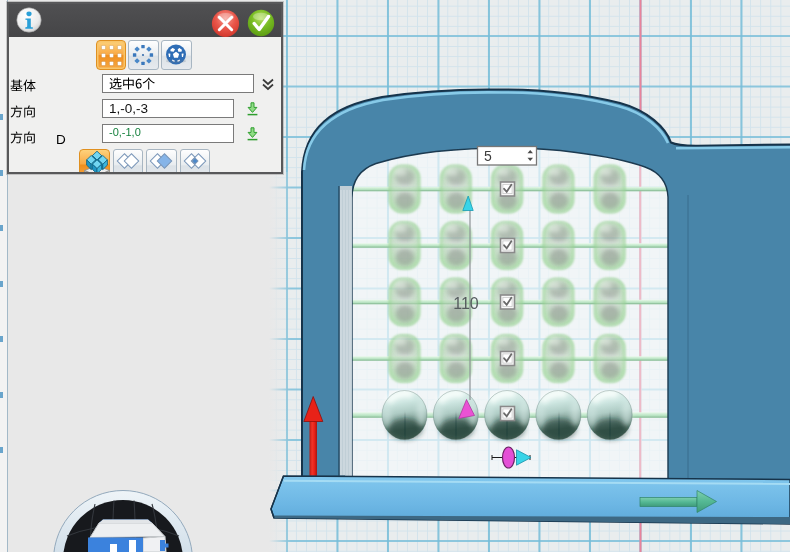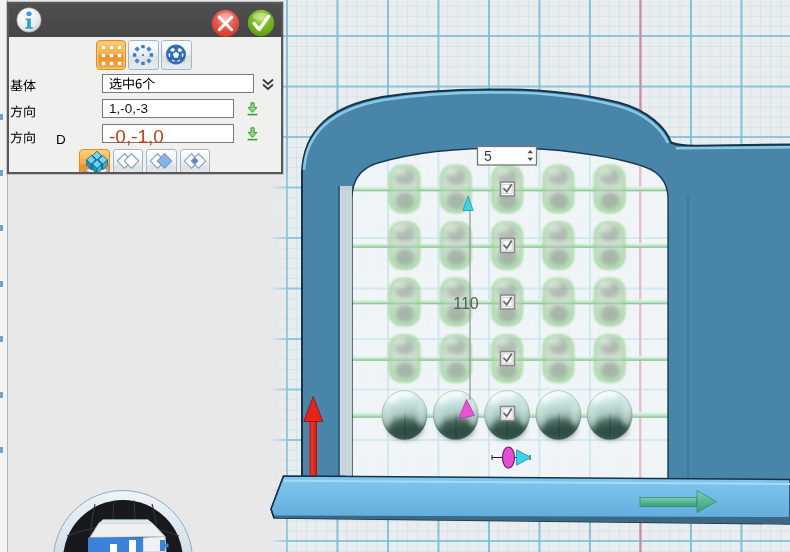--- a/index.html
+++ b/index.html
@@ -495,21 +495,21 @@
       <g fill="#000000">
         <path transform="translate(0.0,0)" d="M0.8 -9.9C1.5 -9.3 2.4 -8.4 2.8 -7.8L3.6 -8.4C3.2 -9.0 2.3 -9.9 1.5 -10.5ZM5.8 -10.5C5.5 -9.4 4.9 -8.2 4.2 -7.5C4.5 -7.3 4.9 -7.1 5.1 -6.9C5.4 -7.3 5.7 -7.8 5.9 -8.3H7.8V-6.4H4.2V-5.5H6.5C6.3 -3.8 5.8 -2.6 3.8 -1.9C4.0 -1.7 4.3 -1.3 4.4 -1.1C6.6 -1.9 7.2 -3.4 7.5 -5.5H8.8V-2.5C8.8 -1.5 9.0 -1.2 10.0 -1.2C10.2 -1.2 11.1 -1.2 11.3 -1.2C12.1 -1.2 12.4 -1.6 12.5 -3.3C12.2 -3.3 11.8 -3.5 11.6 -3.7C11.6 -2.3 11.5 -2.1 11.2 -2.1C11.0 -2.1 10.3 -2.1 10.2 -2.1C9.8 -2.1 9.8 -2.2 9.8 -2.5V-5.5H12.4V-6.4H8.8V-8.3H11.8V-9.1H8.8V-10.9H7.8V-9.1H6.3C6.5 -9.5 6.6 -9.9 6.7 -10.3ZM3.3 -5.9H0.7V-5.0H2.3V-1.1C1.8 -0.8 1.2 -0.4 0.6 0.2L1.2 1.0C2.0 0.2 2.7 -0.4 3.2 -0.4C3.4 -0.4 3.8 -0.1 4.4 0.2C5.2 0.8 6.3 0.9 7.8 0.9C9.1 0.9 11.3 0.8 12.3 0.8C12.3 0.5 12.5 -0.0 12.6 -0.3C11.3 -0.1 9.3 -0.0 7.8 -0.0C6.4 -0.0 5.3 -0.1 4.5 -0.6C3.9 -1.0 3.6 -1.3 3.3 -1.3Z"></path>
         <path transform="translate(13.0,0)" d="M6.0 -10.9V-8.6H1.2V-2.4H2.2V-3.2H6.0V1.0H7.0V-3.2H10.7V-2.5H11.7V-8.6H7.0V-10.9ZM2.2 -4.2V-7.6H6.0V-4.2ZM10.7 -4.2H7.0V-7.6H10.7Z"></path>
         <path transform="translate(26.0,0)" d="M3.9 0.2C5.4 0.2 6.7 -1.1 6.7 -2.9C6.7 -4.9 5.6 -5.9 4.0 -5.9C3.3 -5.9 2.4 -5.5 1.8 -4.8C1.9 -7.7 3.0 -8.7 4.3 -8.7C4.9 -8.7 5.4 -8.4 5.8 -8.0L6.5 -8.7C6.0 -9.3 5.2 -9.7 4.3 -9.7C2.4 -9.7 0.7 -8.3 0.7 -4.5C0.7 -1.4 2.1 0.2 3.9 0.2ZM1.9 -3.8C2.5 -4.7 3.2 -5.0 3.8 -5.0C5.0 -5.0 5.5 -4.2 5.5 -2.9C5.5 -1.6 4.8 -0.8 3.9 -0.8C2.7 -0.8 2.0 -1.8 1.9 -3.8Z"></path>
         <path transform="translate(33.2,0)" d="M6.0 -7.1V1.0H7.0V-7.1ZM6.6 -10.9C5.3 -8.8 2.9 -6.9 0.5 -5.8C0.7 -5.6 1.0 -5.2 1.2 -4.9C3.2 -5.9 5.1 -7.4 6.5 -9.2C8.2 -7.1 10.0 -5.9 11.9 -4.9C12.0 -5.2 12.3 -5.6 12.6 -5.8C10.6 -6.7 8.7 -8.0 7.1 -10.0L7.4 -10.5Z"></path>
       </g>
     </svg>
 <div class="abs" style="left:93px;top:94.5px;width:129.5px;height:17.8px;background:#fff;border:1px solid #7a7a7a;"></div>
 <div class="abs" style="left:100px;top:96.5px;font-size:13.5px;color:#111">1,-0,-3</div>
 <div class="abs" style="left:93px;top:119.5px;width:129.5px;height:17.8px;background:#fff;border:1px solid #7a7a7a;"></div>
-<div class="abs" style="left:100px;top:121.5px;font-size:19px;color:#c2410c">-0,-1,0</div>
+<div class="abs" style="left:100px;top:121.5px;font-size:11px;color:#15803d">-0,-1,0</div>
 <svg class="abs" style="left:252px;top:73px" width="14" height="14" viewBox="0 0 14 14">
 <path d="M2,2.5 L7,7 L12,2.5 M2,7.5 L7,12 L12,7.5" stroke="#3a3a3a" stroke-width="1.7" fill="none"></path>
 </svg>
 <svg class="abs" style="left:236.5px;top:97.5px" width="13" height="14" viewBox="0 0 13 14">
 <path d="M5,0.8 L8,0.8 L8,5.4 L10.9,5.4 L6.5,10.4 L2.1,5.4 L5,5.4 Z" fill="#90dc85" stroke="#2e9e2e" stroke-width="1"></path>
 <path d="M1.6,12.6 L11.4,12.6" stroke="#2e9e2e" stroke-width="1.5"></path>
 </svg>
 <svg class="abs" style="left:236.5px;top:123px" width="13" height="14" viewBox="0 0 13 14">
 <path d="M5,0.8 L8,0.8 L8,5.4 L10.9,5.4 L6.5,10.4 L2.1,5.4 L5,5.4 Z" fill="#90dc85" stroke="#2e9e2e" stroke-width="1"></path>
 <path d="M1.6,12.6 L11.4,12.6" stroke="#2e9e2e" stroke-width="1.5"></path>

